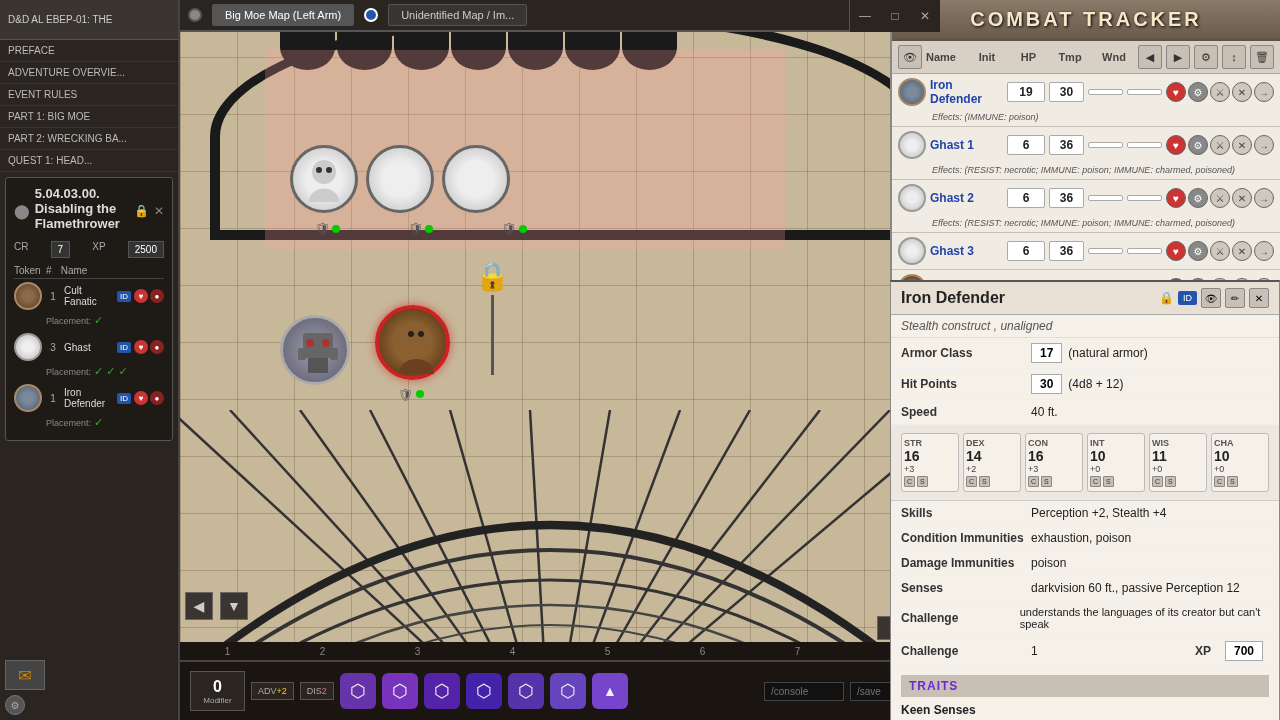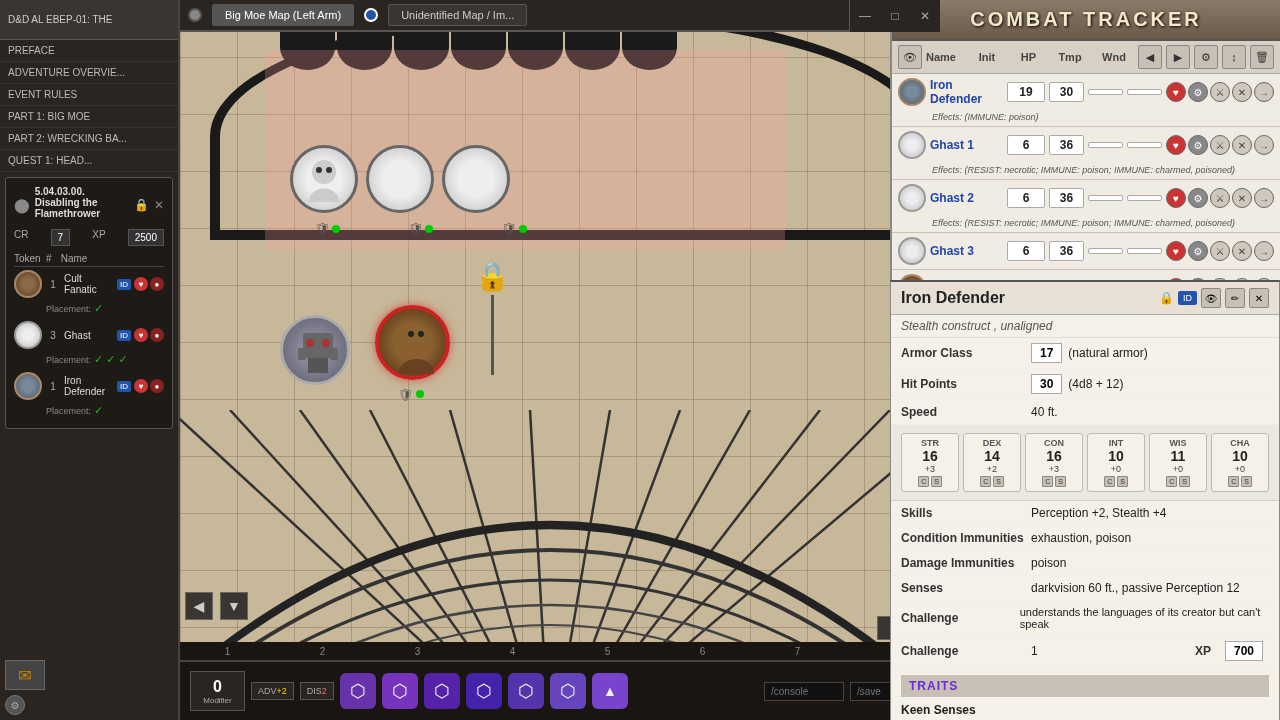--- a/index.html
+++ b/index.html
@@ -63,21 +63,21 @@
     
     .quest-panel {
       background: #1e1a16;
       margin: 5px;
       padding: 8px;
       border: 1px solid #555;
       border-radius: 3px;
     }
 
     .quest-title {
-      font-size: 10px;
+      font-size: 13px;
       color: #ddd;
       font-weight: bold;
       margin-bottom: 5px;
     }
 
     .quest-row {
       display: flex;
       justify-content: space-between;
       font-size: 10px;
       color: #aaa;
@@ -542,21 +542,21 @@
       gap: 4px;
       padding: 8px 10px;
       background: #ece8e0;
       border-bottom: 1px solid #ccc;
     }
 
     .ability-block {
       flex: 1;
       display: flex;
       flex-direction: column;
-      align-items: center;
+      align-items: flex-start;
       background: #f5f0e8;
       border: 1px solid #bbb;
       border-radius: 3px;
       padding: 4px 2px;
     }
 
     .ability-name {
       font-size: 9px;
       font-weight: bold;
       color: #555;

